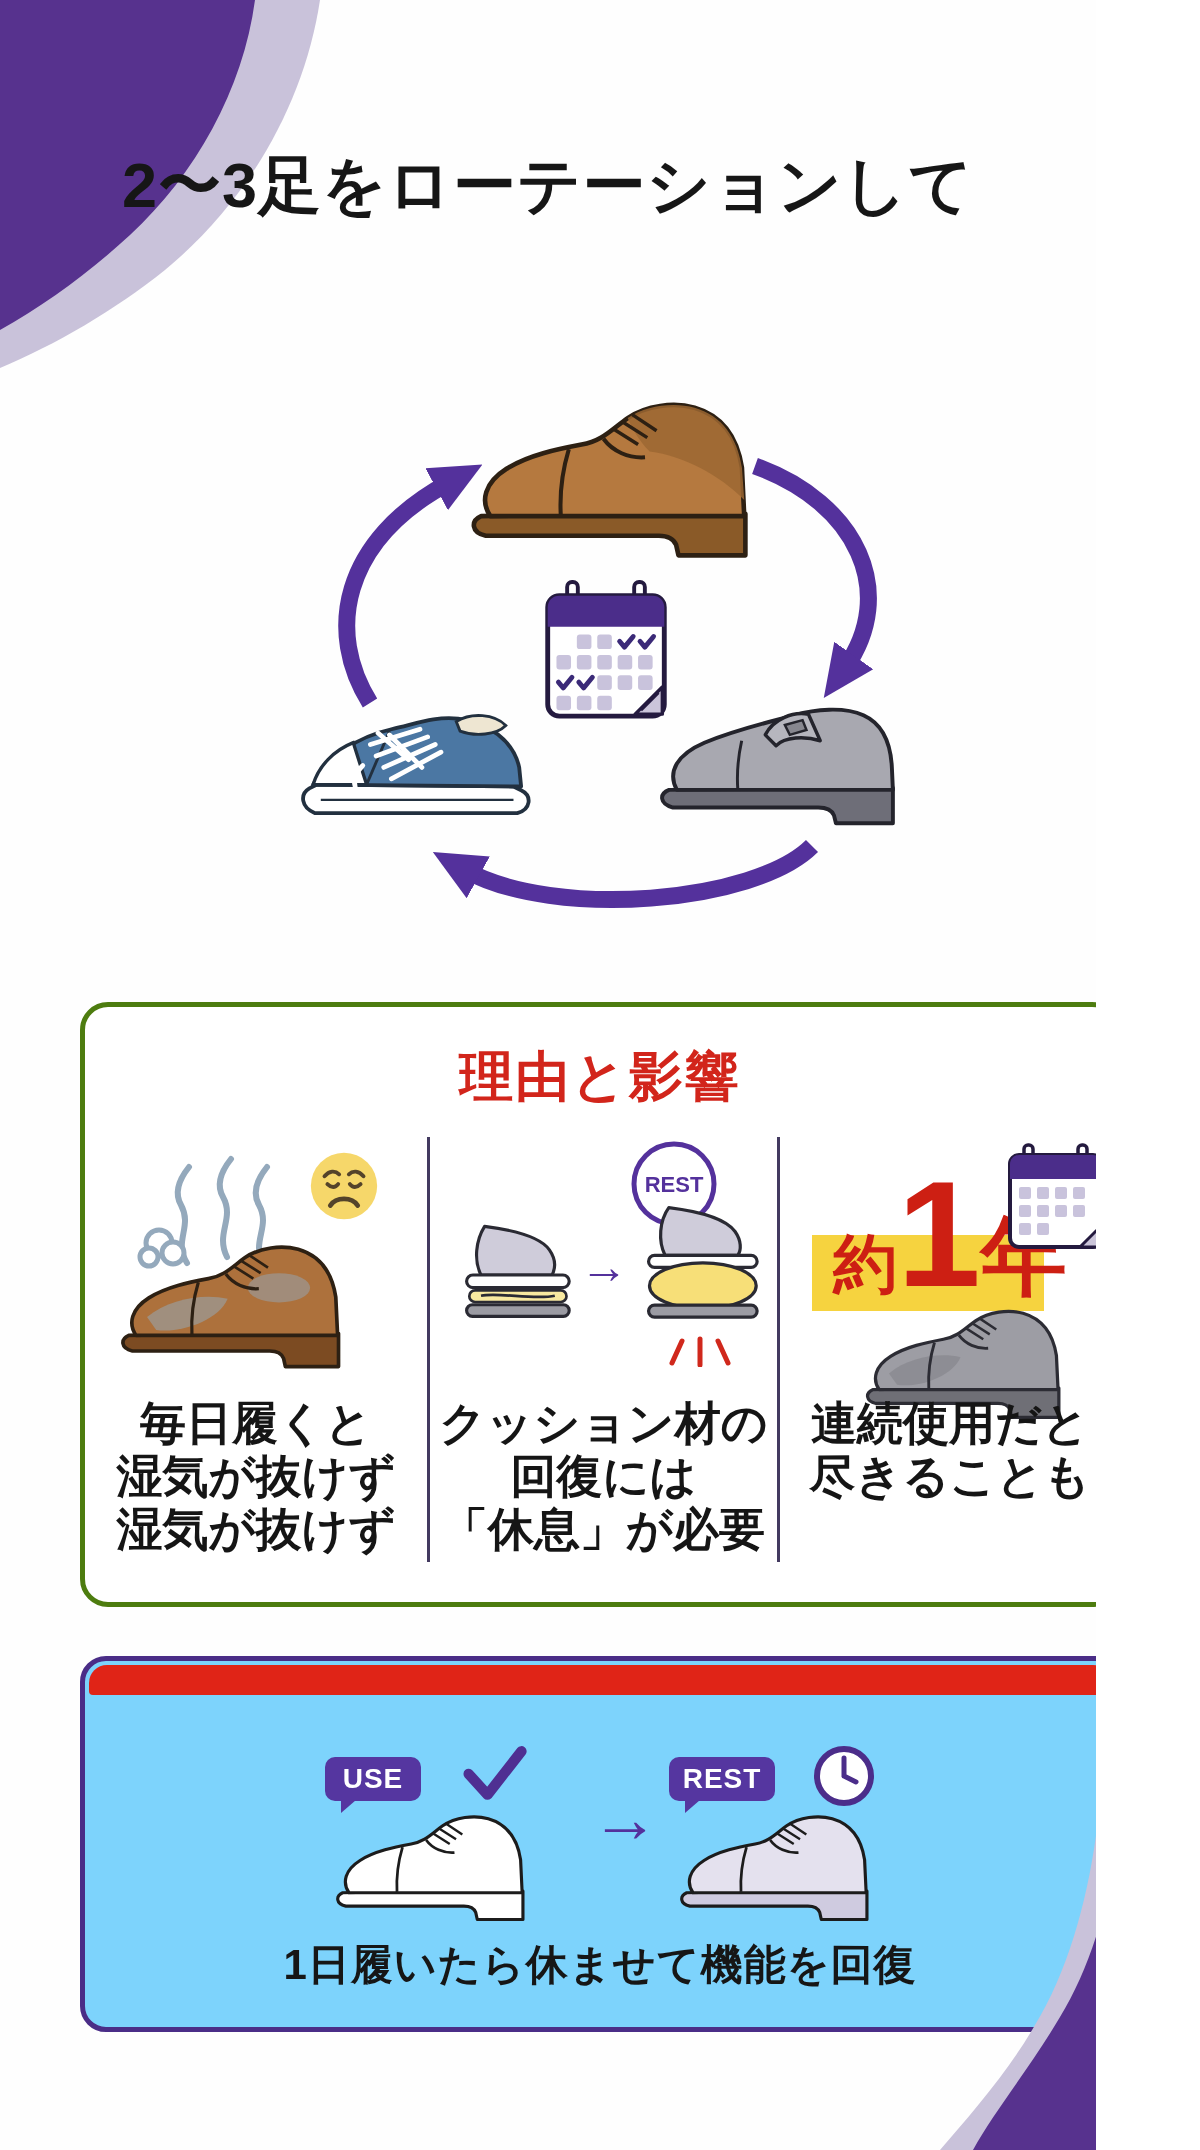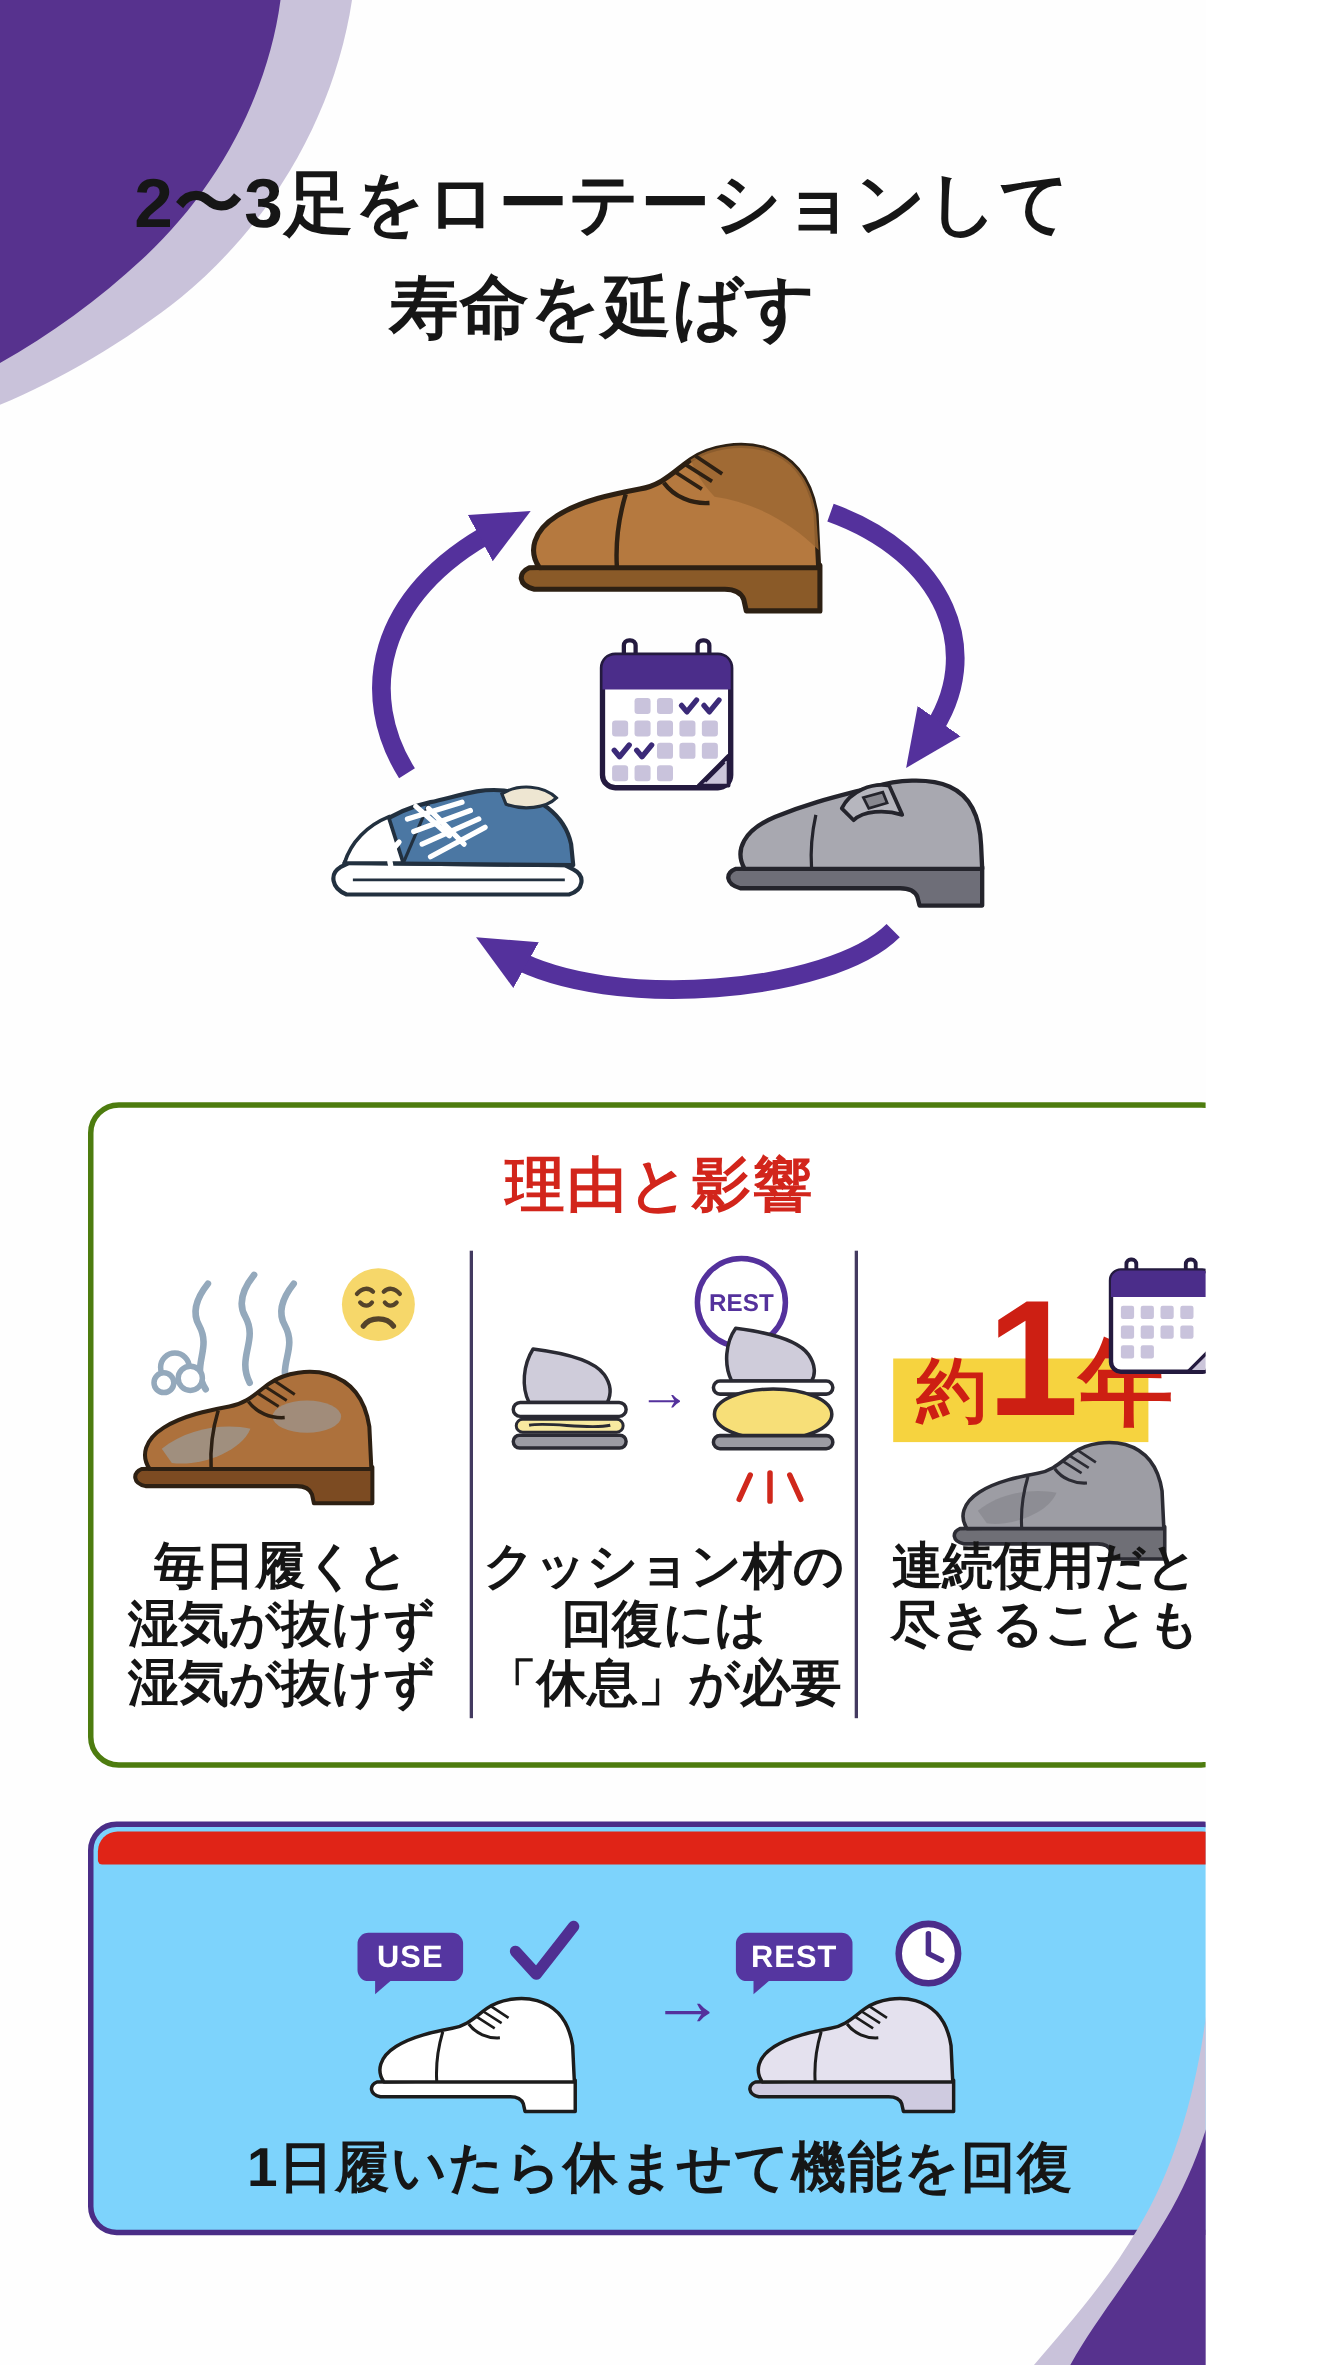--- a/index.html
+++ b/index.html
@@ -68,40 +68,39 @@
     border-top:13px solid #5536a0;border-right:15px solid transparent;}
   .badge-use{left:240px;top:96px;width:96px;height:44px;}
   .badge-rest{left:584px;top:96px;width:106px;height:44px;}
   .check-icon{position:absolute;left:378px;top:82px;width:66px;height:60px;}
   .clock-icon{position:absolute;left:724px;top:80px;width:70px;height:70px;}
   .use-shoe{position:absolute;left:246px;top:142px;width:206px;height:122px;}
   .rest-shoe{position:absolute;left:590px;top:142px;width:206px;height:122px;}
   .big-arrow{position:absolute;left:492px;top:118px;width:96px;text-align:center;
     font-size:68px;font-weight:700;color:#54319c;}
   .routine-caption{position:absolute;top:276px;left:0;width:100%;text-align:center;
-    font-size:50px;font-weight:800;color:#161616;letter-spacing:1px;}
+    font-size:42px;font-weight:800;color:#161616;letter-spacing:1px;}
 </style>
 </head>
 <body>
 
 <div class="canvas">
 
   <svg class="deco deco-tl" viewBox="0 0 360 380">
     <path d="M0,0 L320,0 C305,100 250,200 165,270 C115,310 55,345 0,368 Z" fill="#c9c2da"></path>
     <path d="M0,0 L255,0 C243,90 195,175 130,235 C90,272 45,305 0,330 Z" fill="#57328e"></path>
   </svg>
 
   <svg class="deco deco-br" viewBox="0 0 320 350">
     <path d="M220,0 C213,80 192,165 155,225 C128,272 90,315 60,350 L320,350 L320,0 Z" fill="#c9c2da"></path>
     <path d="M243,0 C236,80 215,160 180,217 C150,268 115,310 93,350 L320,350 L320,0 Z" fill="#57328e"></path>
   </svg>
 
   <div class="title-block">
     <div>2〜3足をローテーションして</div>
-    <div>寿命を延ばす</div>
   </div>
 
   <div class="rotation">
 
     <svg class="rot-arrows" viewBox="0 0 700 562">
       <defs>
         <marker id="ah" viewBox="0 0 12 12" refX="3.5" refY="6" markerWidth="52" markerHeight="52" markerUnits="userSpaceOnUse" orient="auto">
           <path d="M0,0.5 L12,6 L0,11.5 Z" fill="#54319c"></path>
         </marker>
       </defs>

